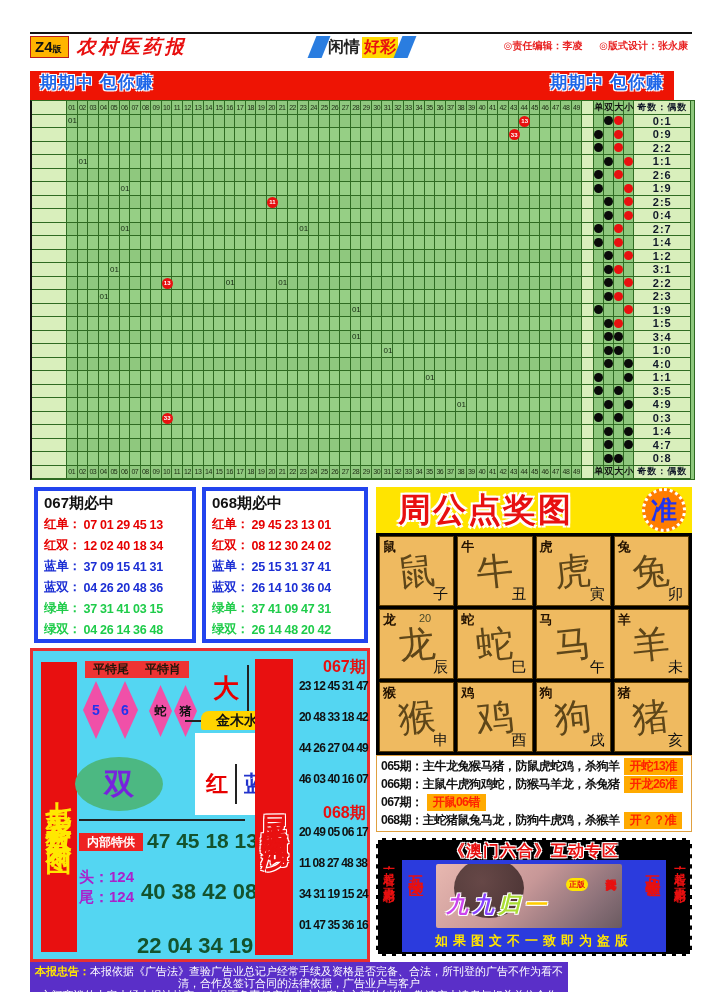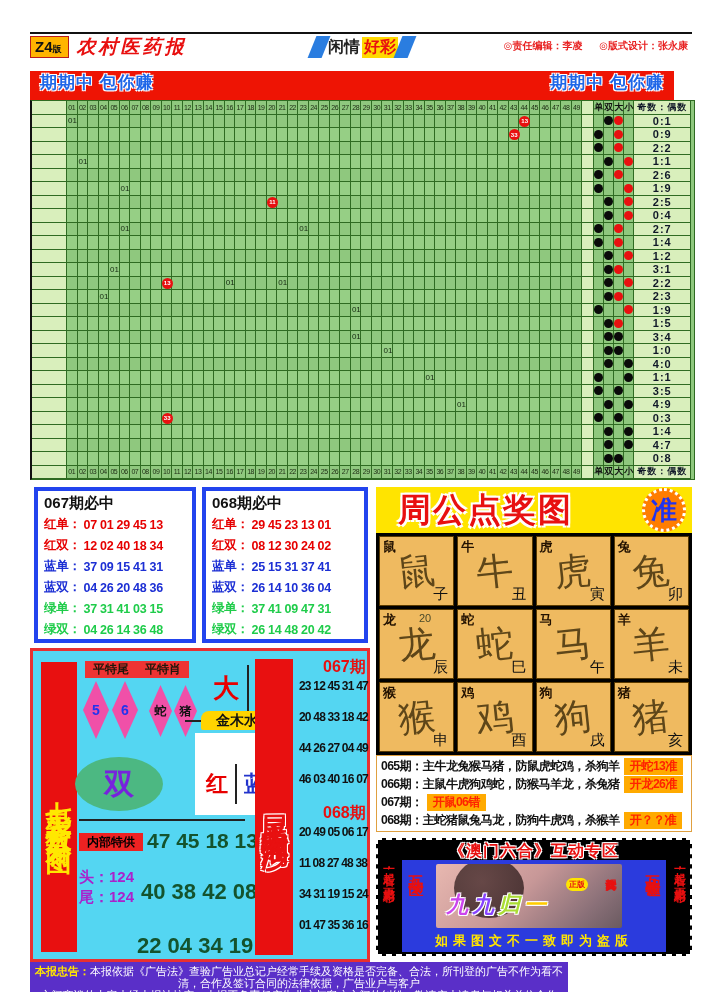--- a/index.html
+++ b/index.html
@@ -120,21 +120,21 @@
   .jm-line{left:152px;top:69px;width:18px;height:2px;background:#222;}
   .whitebox{left:162px;top:82px;width:82px;height:82px;background:#fff;}
   .honglan{left:166px;top:116px;width:74px;height:34px;display:flex;align-items:center;
            justify-content:center;font-size:22px;font-weight:bold;}
   .honglan .h{color:#e80000;} .honglan .l{color:#2233cc;}
   .honglan .vline{width:2px;height:40px;background:#222;margin:0 7px;}
   .shuang{left:42px;top:106px;width:88px;height:54px;background:#4cb882;border-radius:50%;
           display:flex;align-items:center;justify-content:center;color:#7722dd;
           font-size:30px;font-weight:bold;}
   .divline{left:46px;top:168px;width:166px;height:2px;background:#222;}
-  .neibu{left:46px;top:182px;width:64px;height:18px;background:#ee2222;color:#000000;
+  .neibu{left:46px;top:182px;width:64px;height:18px;background:#ee2222;color:#ffffff;
          font-weight:bold;font-size:12px;display:flex;align-items:center;justify-content:center;}
   .bignum{font-weight:bold;color:#14532d;font-size:21px;letter-spacing:0;white-space:nowrap;}
   .n1{left:114px;top:178px;} .n2{left:108px;top:228px;font-size:22px;} .n3{left:104px;top:282px;font-size:22px;}
   .touwei{left:46px;top:216px;font-size:15px;font-weight:bold;color:#aa22cc;line-height:20px;}
   .weiwei{left:222px;top:8px;width:38px;height:296px;background:#e81010;color:#e81010;
           font-weight:bold;font-size:28px;text-align:center;writing-mode:vertical-rl;
           text-orientation:upright;letter-spacing:4px;padding-top:2px;box-sizing:border-box;
           text-shadow:-1px -1px 0 #fff,1px -1px 0 #fff,-1px 1px 0 #fff,1px 1px 0 #fff;}
   .ncol{left:266px;top:6px;width:72px;}
   .nc-period{color:#e81010;font-weight:bold;font-size:16px;height:22px;margin-left:24px;}

